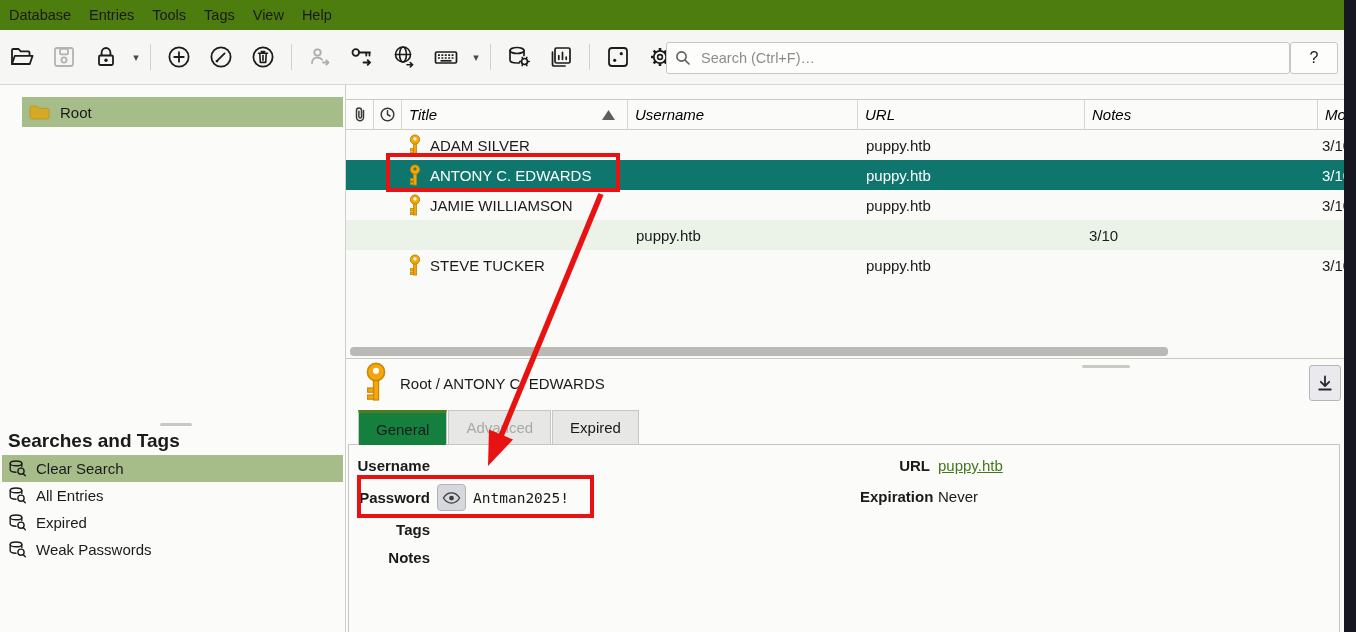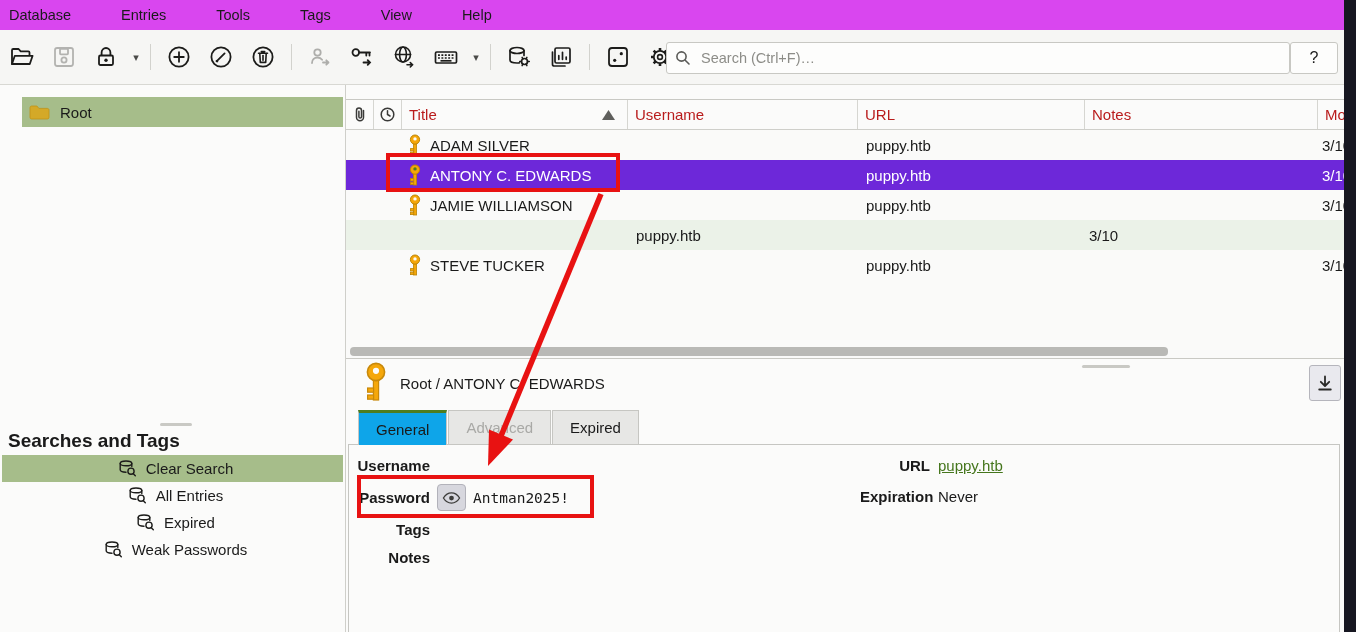--- a/index.html
+++ b/index.html
@@ -6,21 +6,21 @@
   html,body { margin:0; padding:0; }
   body {
     position:relative; width:1356px; height:632px; overflow:hidden;
     background:#f6f6f4; font-family:"Liberation Sans", sans-serif; color:#1a1a1a;
     -webkit-font-smoothing:antialiased;
   }
   svg { display:block; }
 
   
   .menubar { position:absolute; left:0; top:0; right:12px; height:30px;
-    display:flex; align-items:center; font-size:14.5px; background:#d946ef;gap:32px; }
+    display:flex; align-items:center; font-size:14.5px; background:#4d7c0f; }
   .menu-item { padding:0 9px; cursor:default; }
 
   
   .toolbar { position:absolute; left:0; top:30px; right:12px; height:54px;
     display:flex; align-items:center; background:#f6f6f4; padding-left:3px; }
   .tbtn { width:38px; height:38px; display:flex; align-items:center; justify-content:center;
     margin-right:4px; border-radius:3px; }
   .caret { width:14px; font-size:11px; color:#4a4a48; text-align:center; margin-right:2px; }
   .tsep { width:1px; height:26px; background:#d2d2cd; margin:0 9px 0 5px; }
   .search-wrap { position:absolute; left:666px; top:12px; width:624px; height:32px;
@@ -41,58 +41,58 @@
   
   .sidebar { position:absolute; left:0; top:0; width:346px; height:548px;
     border-right:1px solid #cfcfca; background:#fbfbfa; }
   .group-row { position:absolute; left:22px; top:12px; width:321px; height:30px;
     background:#a6bd8a; display:flex; align-items:center; gap:10px;
     padding-left:7px; font-size:15px; }
   .grip-h { position:absolute; background:#c9c9c4; border-radius:2px; }
   .searches-header { position:absolute; left:8px; top:345px; font-size:19px; font-weight:700; }
   .search-items { position:absolute; left:2px; top:370px; width:341px; }
   .search-item { height:27px; display:flex; align-items:center; gap:9px;
-    padding-left:6px; font-size:15px;justify-content:center; }
+    padding-left:6px; font-size:15px; }
   .search-item.selected { background:#a6bd8a; }
 
   
   .main { position:absolute; left:346px; top:0; width:1010px; height:548px; }
   .etable { position:absolute; left:0; top:14px; width:1000px; height:260px;
     border:1px solid #c9c9c4; border-left:none; background:#fafaf9; }
   .thead, .tr { display:grid; grid-template-columns:28px 28px 226px 230px 227px 233px 1fr;
     height:30px; align-items:center; font-size:15px; }
-  .thead { background:#fbfbfa; border-bottom:1px solid #cfcfca; color:#b91c1c; height:30px; }
+  .thead { background:#fbfbfa; border-bottom:1px solid #cfcfca; color:#000000; height:30px;font-style:italic; }
   .th { height:100%; display:flex; align-items:center; padding-left:7px;
     border-right:1px solid #d6d6d1; overflow:hidden; white-space:nowrap; }
   .th.icon-col { justify-content:center; padding-left:0; }
   .th .sort { margin-left:auto; margin-right:12px; }
   .tr { background:transparent; }
   .tr.alt { background:#ebf2e8; }
-  .tr.selected { background:#6d28d9; color:#ffffff; }
+  .tr.selected { background:#0f766e; color:#ffffff; }
   .td { overflow:hidden; white-space:nowrap; }
   .td.title-cell { display:flex; align-items:center; gap:8px; padding-left:6px; }
   .td.url-cell { padding-left:8px; }
   .td.mod-cell { padding-left:4px; }
   .key-hole { fill:#fbfbfa; }
   .tr.alt .key-hole { fill:#ebf2e8; }
   .tr.selected .key-hole { fill:#4e7d20; }
   .hscroll { position:absolute; left:4px; bottom:2px; width:990px; height:9px; }
   .hscroll .handle { width:818px; height:9px; background:#b9b9b6; border-radius:4px; }
 
   
   .details { position:absolute; left:0; top:274px; width:1010px; height:274px; background:#fbfbfa; }
   .entry-header-icon { position:absolute; left:17px; top:3px; }
   .breadcrumb { position:absolute; left:54px; top:16px; font-size:15px; }
   .download-btn { position:absolute; left:963px; top:6px; width:32px; height:36px;
     background:#e9e9ee; border:1px solid #b5b5bc; border-radius:3px;
     display:flex; align-items:center; justify-content:center; }
   .tabs { position:absolute; left:12px; top:51px; display:flex; }
   .tab { height:34px; padding:0 17px; font-size:15px; display:flex; align-items:center;
     background:#e7e7e5; border:1px solid #c6c6c2; border-bottom:none; margin-right:1px; }
-  .tab.active { background:#0ea5e9; border-top:3px solid #4e7d20; height:35px;
+  .tab.active { background:#15803d; border-top:3px solid #4e7d20; height:35px;
     margin-bottom:-1px; position:relative; z-index:2; }
   .tab.dim { color:#a9a9a6; }
   .detail-box { position:absolute; left:2px; top:85px; width:992px; height:189px;
     border:1px solid #c6c6c2; background:#fbfbfa; }
   .flabel { position:absolute; width:80px; text-align:right; font-size:15px;
     font-weight:700; line-height:16px; }
   .flabel.right-col { width:70px; }
   .fvalue { position:absolute; font-size:15px; line-height:16px; }
   .eye-btn { position:absolute; left:91px; top:125px; width:29px; height:27px;
     background:#d7d7de; border:1px solid #b2b2ba; border-radius:4px;

